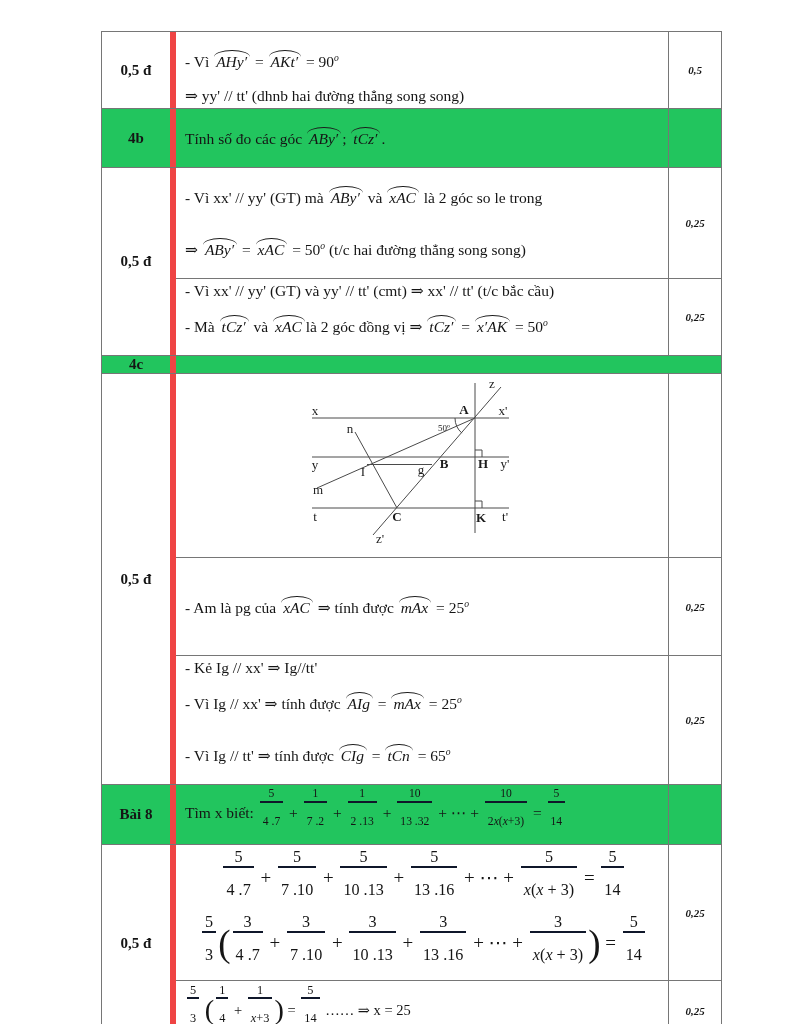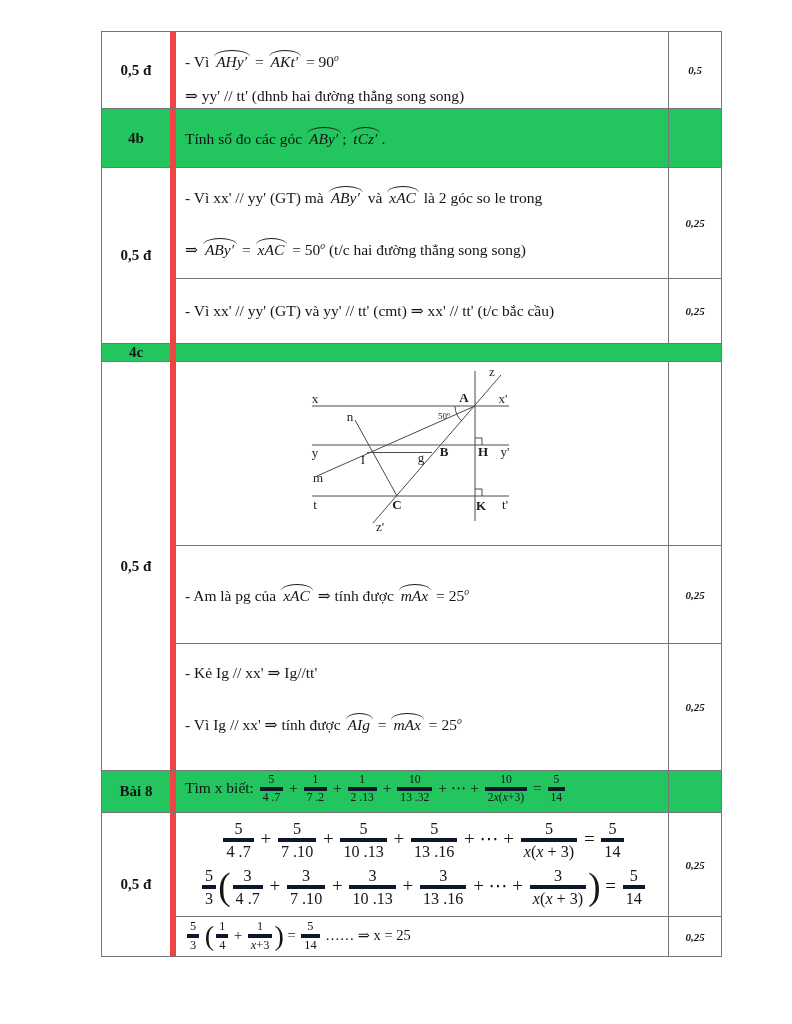--- a/index.html
+++ b/index.html
@@ -38,21 +38,21 @@
   
   .arc{position:relative;display:inline-block;font-style:italic;padding:2px 3px 0 2px;margin:16px 1px;}
   .arc::before{
     content:"";position:absolute;left:0;right:0;top:-1px;height:6px;
     border-top:1.3px solid #1c1c1c;border-radius:50% 50% 0 0 / 100% 100% 0 0;
   }
   sup{font-size:.62em;font-style:italic;line-height:0;}
   .mi{font-style:italic;}
   .frac{display:inline-block;vertical-align:middle;text-align:center;font-size:.78em;line-height:1.18;margin:0 2px;position:relative;top:-1px;}
   .frac .num{display:block;padding:0 3px;}
-  .frac .den{display:block;border-top:4px solid #0f172a;padding:0 3px;}
+  .frac .den{display:block;border-top:2px solid #0f172a;padding:12px 3px;}
   .bigp{font-size:1.95em;font-weight:400;vertical-align:middle;line-height:0;position:relative;top:-1px;}
   .math-lg{font-size:19px;text-align:center;white-space:nowrap;}
   .math-lg .frac{font-size:.85em;}
   .math-sm{font-size:14.5px;white-space:nowrap;}
   .math-sm .frac{font-size:.85em;}
   .title-math .frac{font-size:.75em;}
   .fig-mid{display:block;padding:1px 0 0 110px;}
   svg text{font-family:"Liberation Serif","DejaVu Serif",serif;font-size:13px;fill:#1b1b1b;}
   svg text.pt{font-weight:bold;}
   svg text.sm{font-size:9px;}
@@ -94,20 +94,21 @@
         <div class="row" style="min-height:67px">
           <div class="mid">
             <div class="line">- Vì xx' // yy' (GT) mà <span class="arc">ABy′</span> và <span class="arc">xAC</span> là 2 góc so le trong</div>
             <div class="line">⇒ <span class="arc">ABy′</span> = <span class="arc">xAC</span> = 50<sup>o</sup> (t/c hai đường thẳng song song)</div>
           </div>
           <div class="score">0,25</div>
         </div>
         <div class="row" style="min-height:64px">
           <div class="mid">
             <div class="line">- Vì xx' // yy' (GT) và yy' // tt' (cmt) ⇒ xx' // tt' (t/c bắc cầu)</div>
+            <div class="line">- Mà <span class="arc">tCz′</span> và <span class="arc">xAC</span>là 2 góc đồng vị ⇒ <span class="arc">tCz′</span> = <span class="arc">x′AK</span> = 50<sup>o</sup></div>
           </div>
           <div class="score">0,25</div>
         </div>
       </div>
     </div>
 
     <div class="section header">
       <div class="cl">4c</div>
     </div>
 
@@ -155,20 +156,21 @@
         <div class="row" style="min-height:97px">
           <div class="mid">
             <div class="line">- Am là pg của <span class="arc">xAC</span> ⇒ tính được <span class="arc">mAx</span> = 25<sup>o</sup></div>
           </div>
           <div class="score">0,25</div>
         </div>
         <div class="row" style="min-height:126px">
           <div class="mid">
             <div class="line">- Kẻ Ig // xx' ⇒ Ig//tt'</div>
             <div class="line">- Vì Ig // xx' ⇒ tính được <span class="arc">AIg</span> = <span class="arc">mAx</span> = 25<sup>o</sup></div>
+            <div class="line">- Vì Ig // tt' ⇒ tính được <span class="arc">CIg</span> = <span class="arc">tCn</span> = 65<sup>o</sup></div>
           </div>
           <div class="score">0,25</div>
         </div>
       </div>
     </div>
 
     <div class="section header">
       <div class="cl">Bài 8</div>
       <div class="rows">
         <div class="row" style="min-height:41px">

